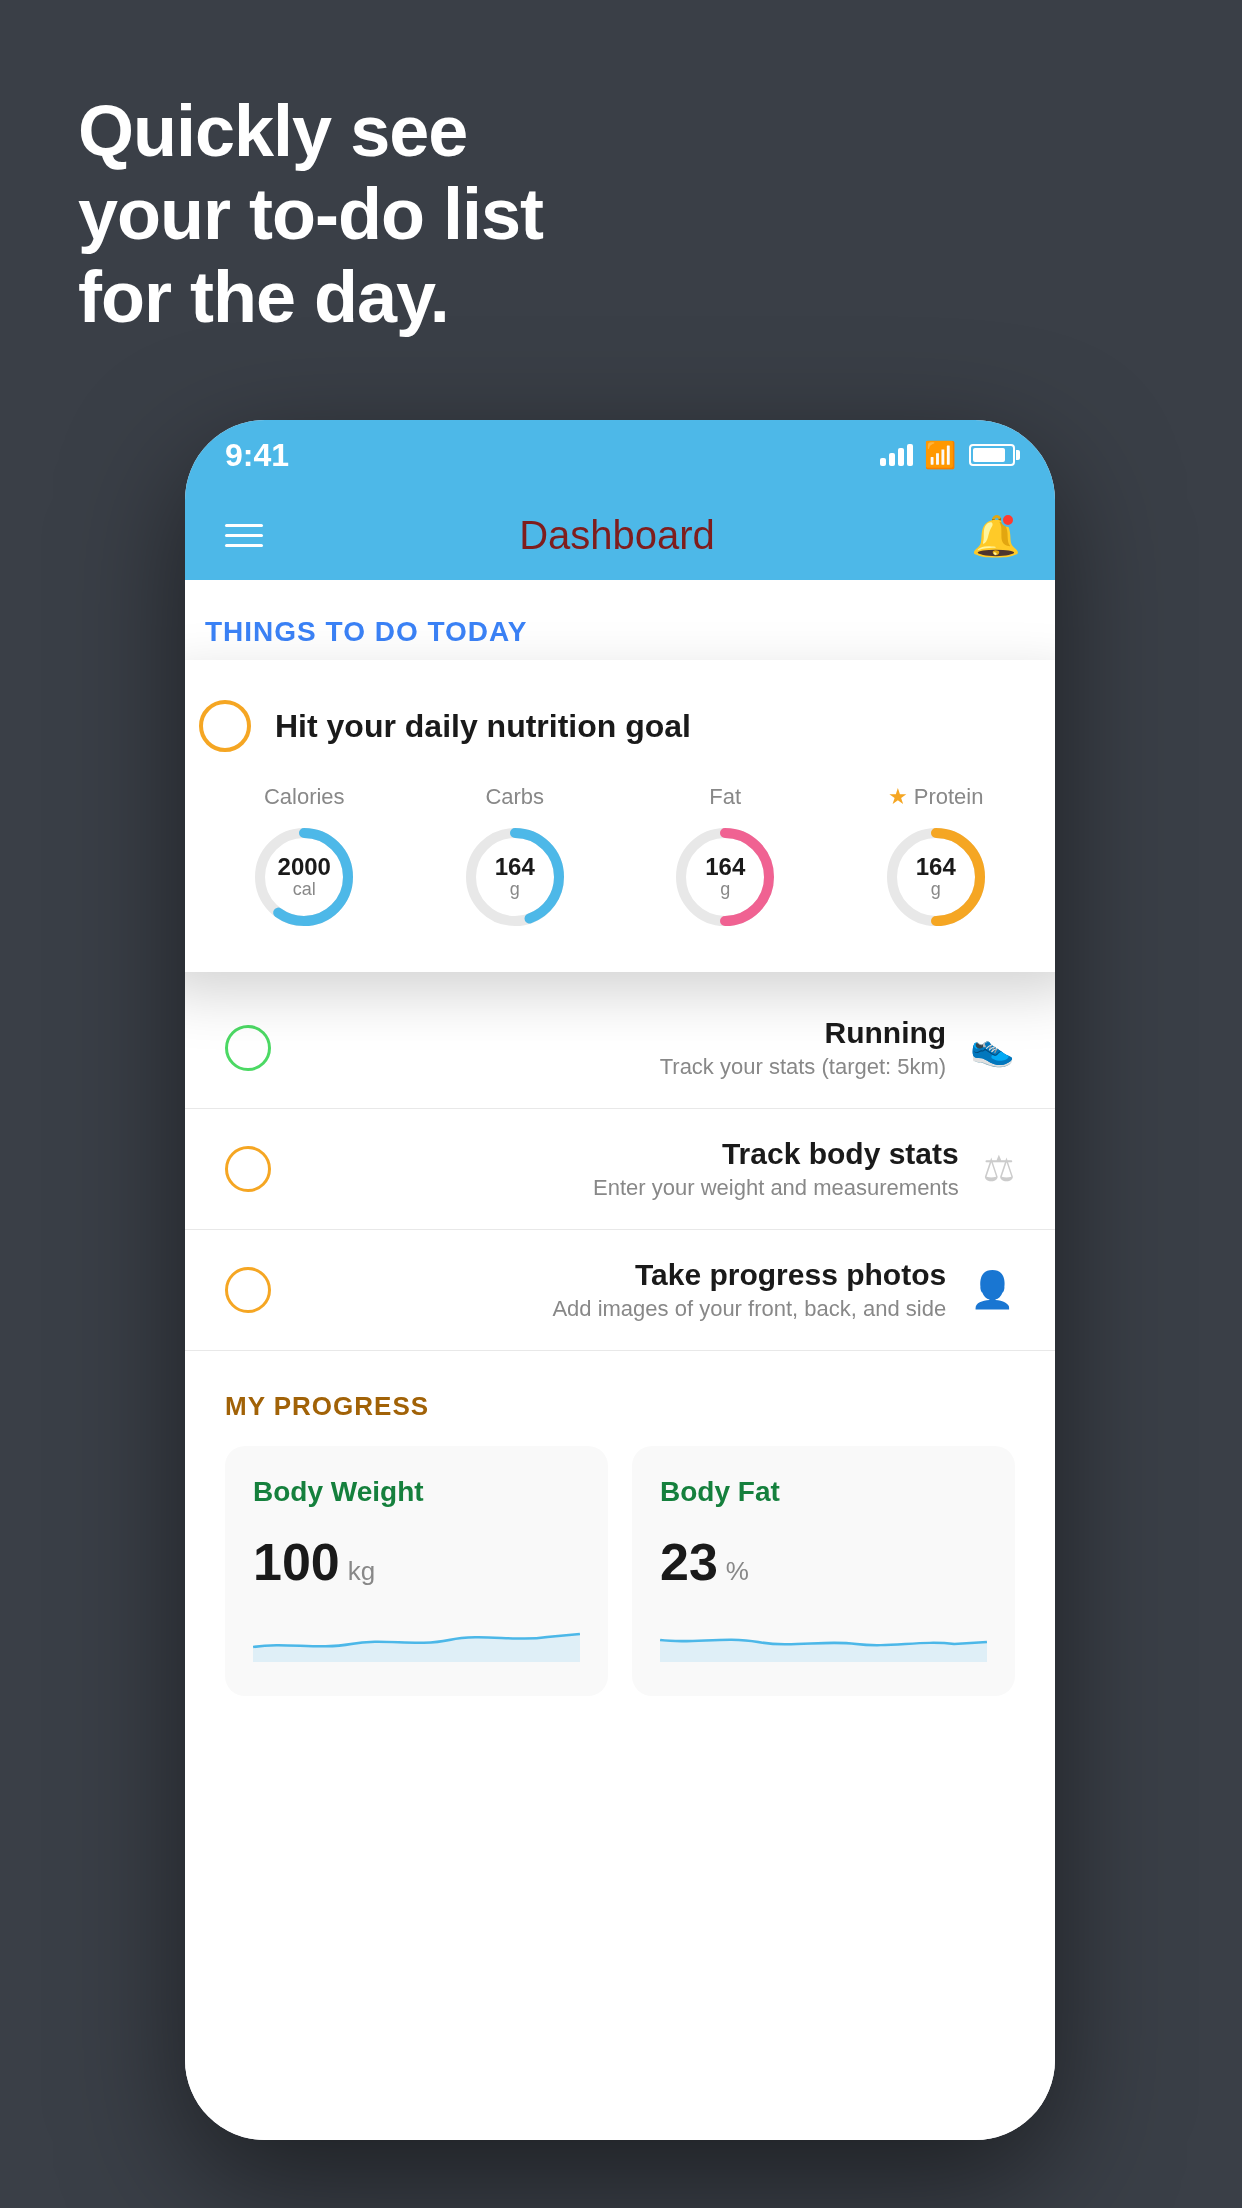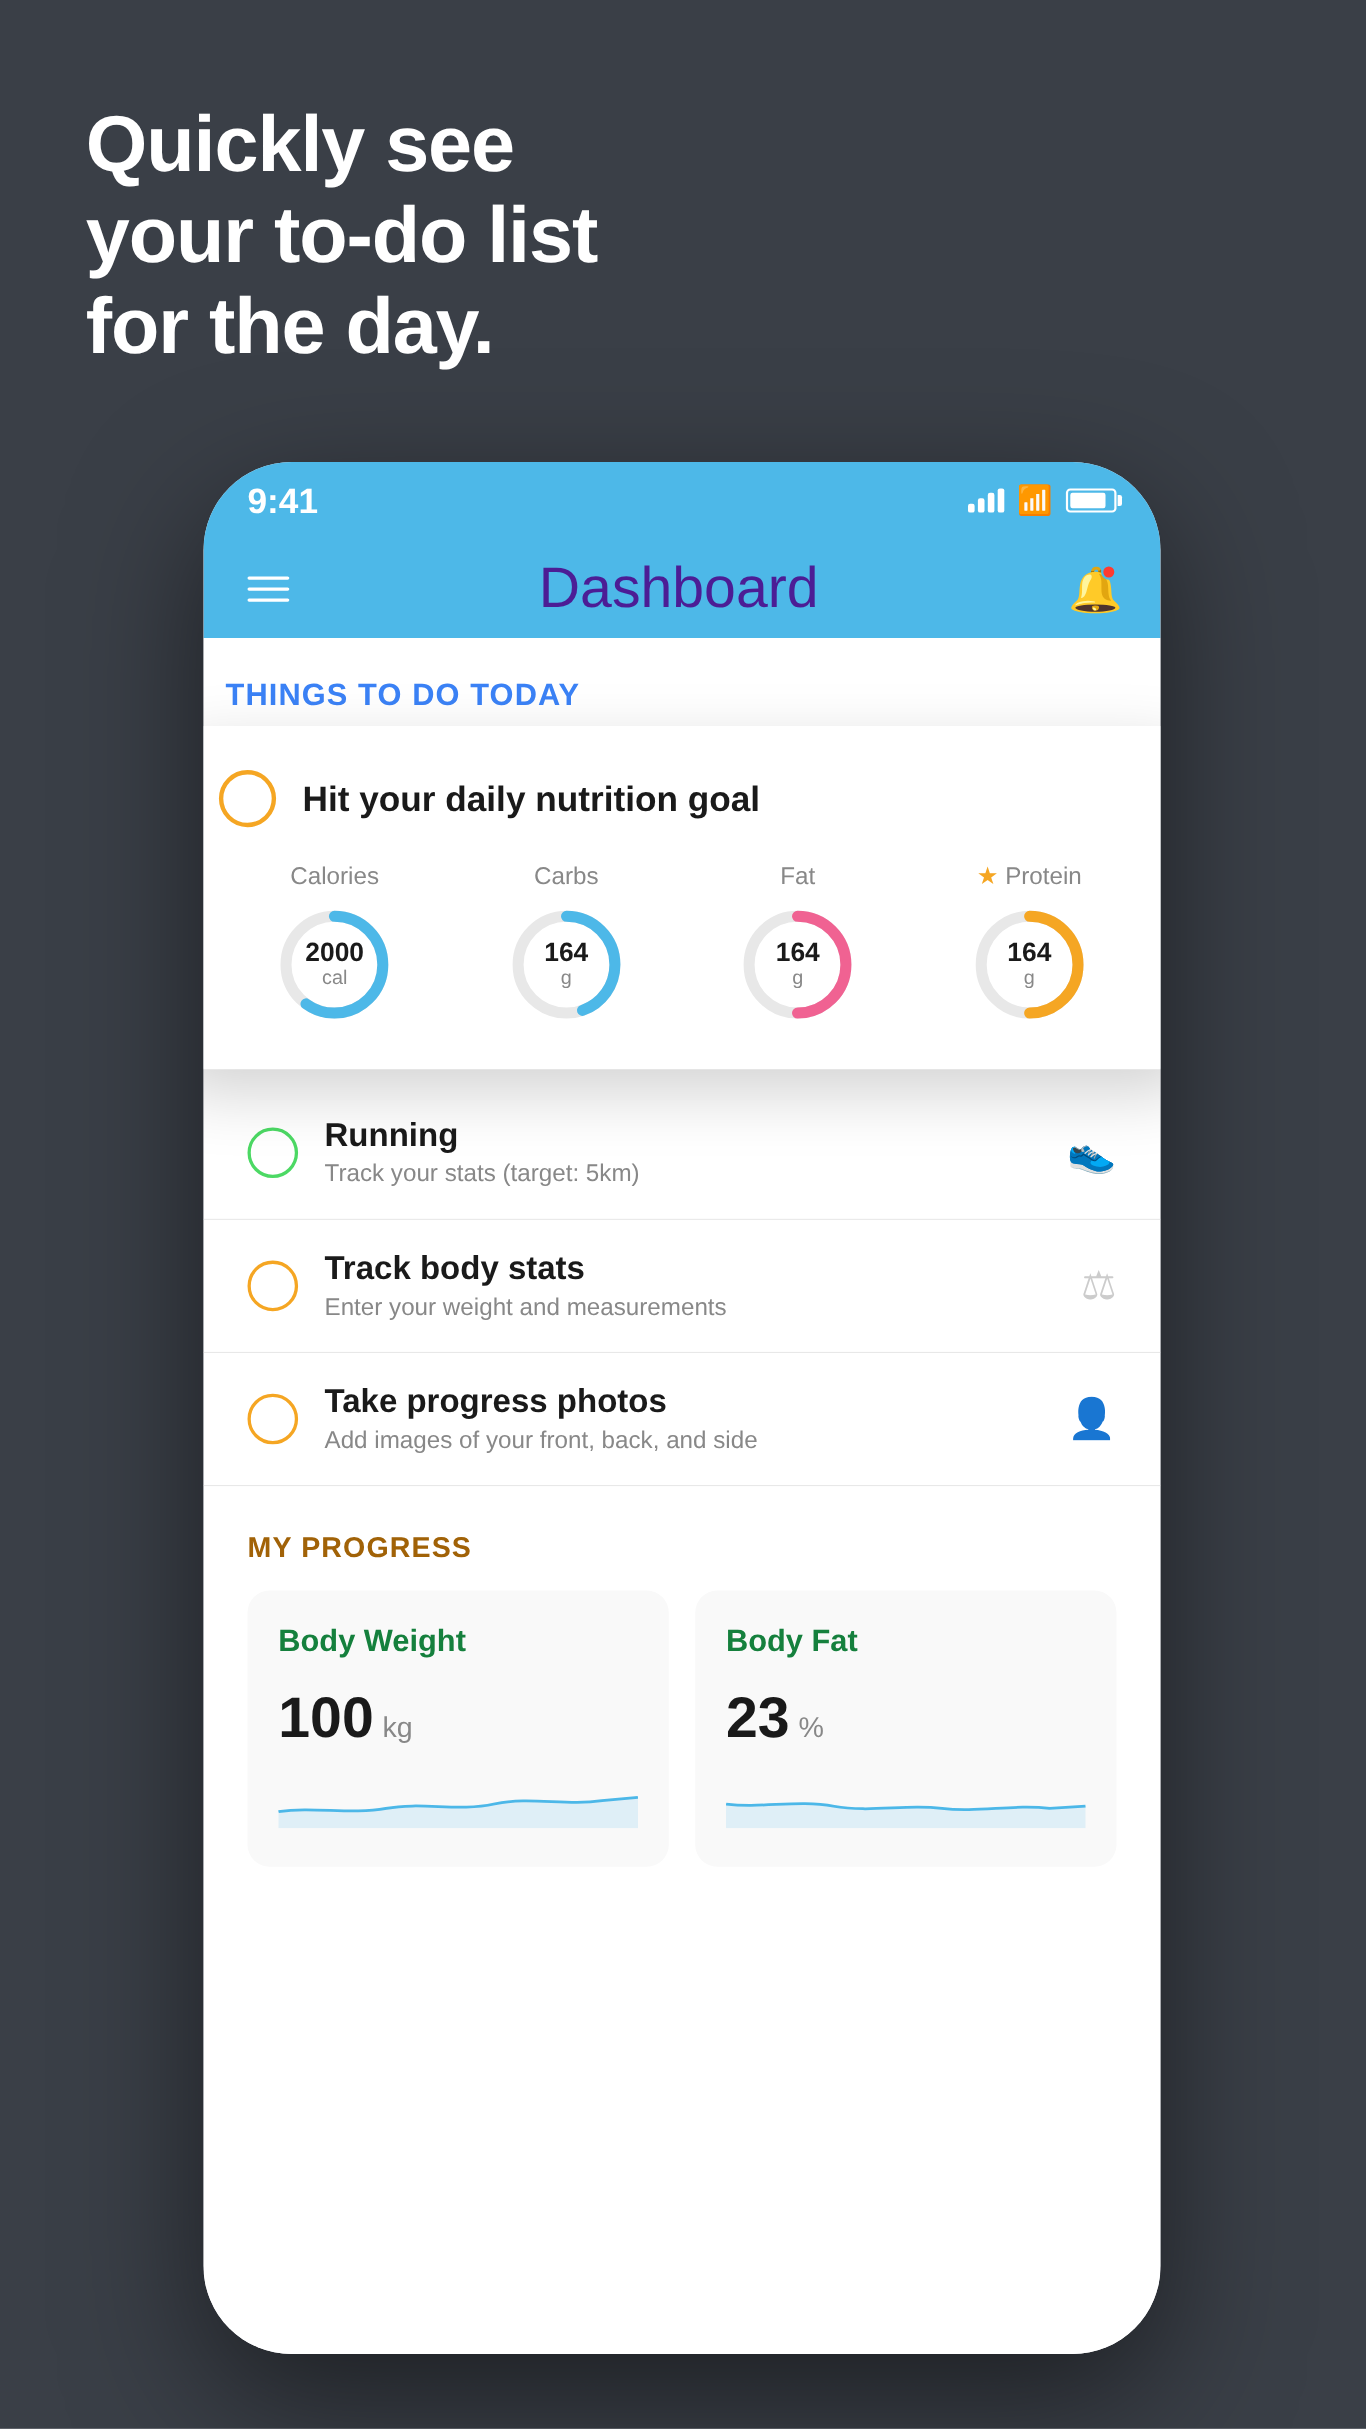--- a/index.html
+++ b/index.html
@@ -125,22 +125,22 @@
     }
 
     .hamburger-line {
       width: 38px;
       height: 3px;
       background: #fff;
       border-radius: 2px;
     }
 
     .header-title {
-      color: #4c1d95;
-      font-size: 52px;
+      color: #7f1d1d;
+      font-size: 40px;
       font-weight: 500;
     }
 
     .bell-icon {
       position: relative;
       width: 44px;
       height: 44px;
     }
 
     .bell-body {
@@ -262,20 +262,21 @@
     }
 
     .donut-unit {
       font-size: 18px;
       color: #888;
     }
 
     
     .todo-list {
       margin-top: 320px;
+      text-align: right;
     }
 
     .todo-item {
       display: flex;
       align-items: center;
       padding: 28px 40px;
       border-bottom: 1px solid #e8e8e8;
       gap: 24px;
     }
 

